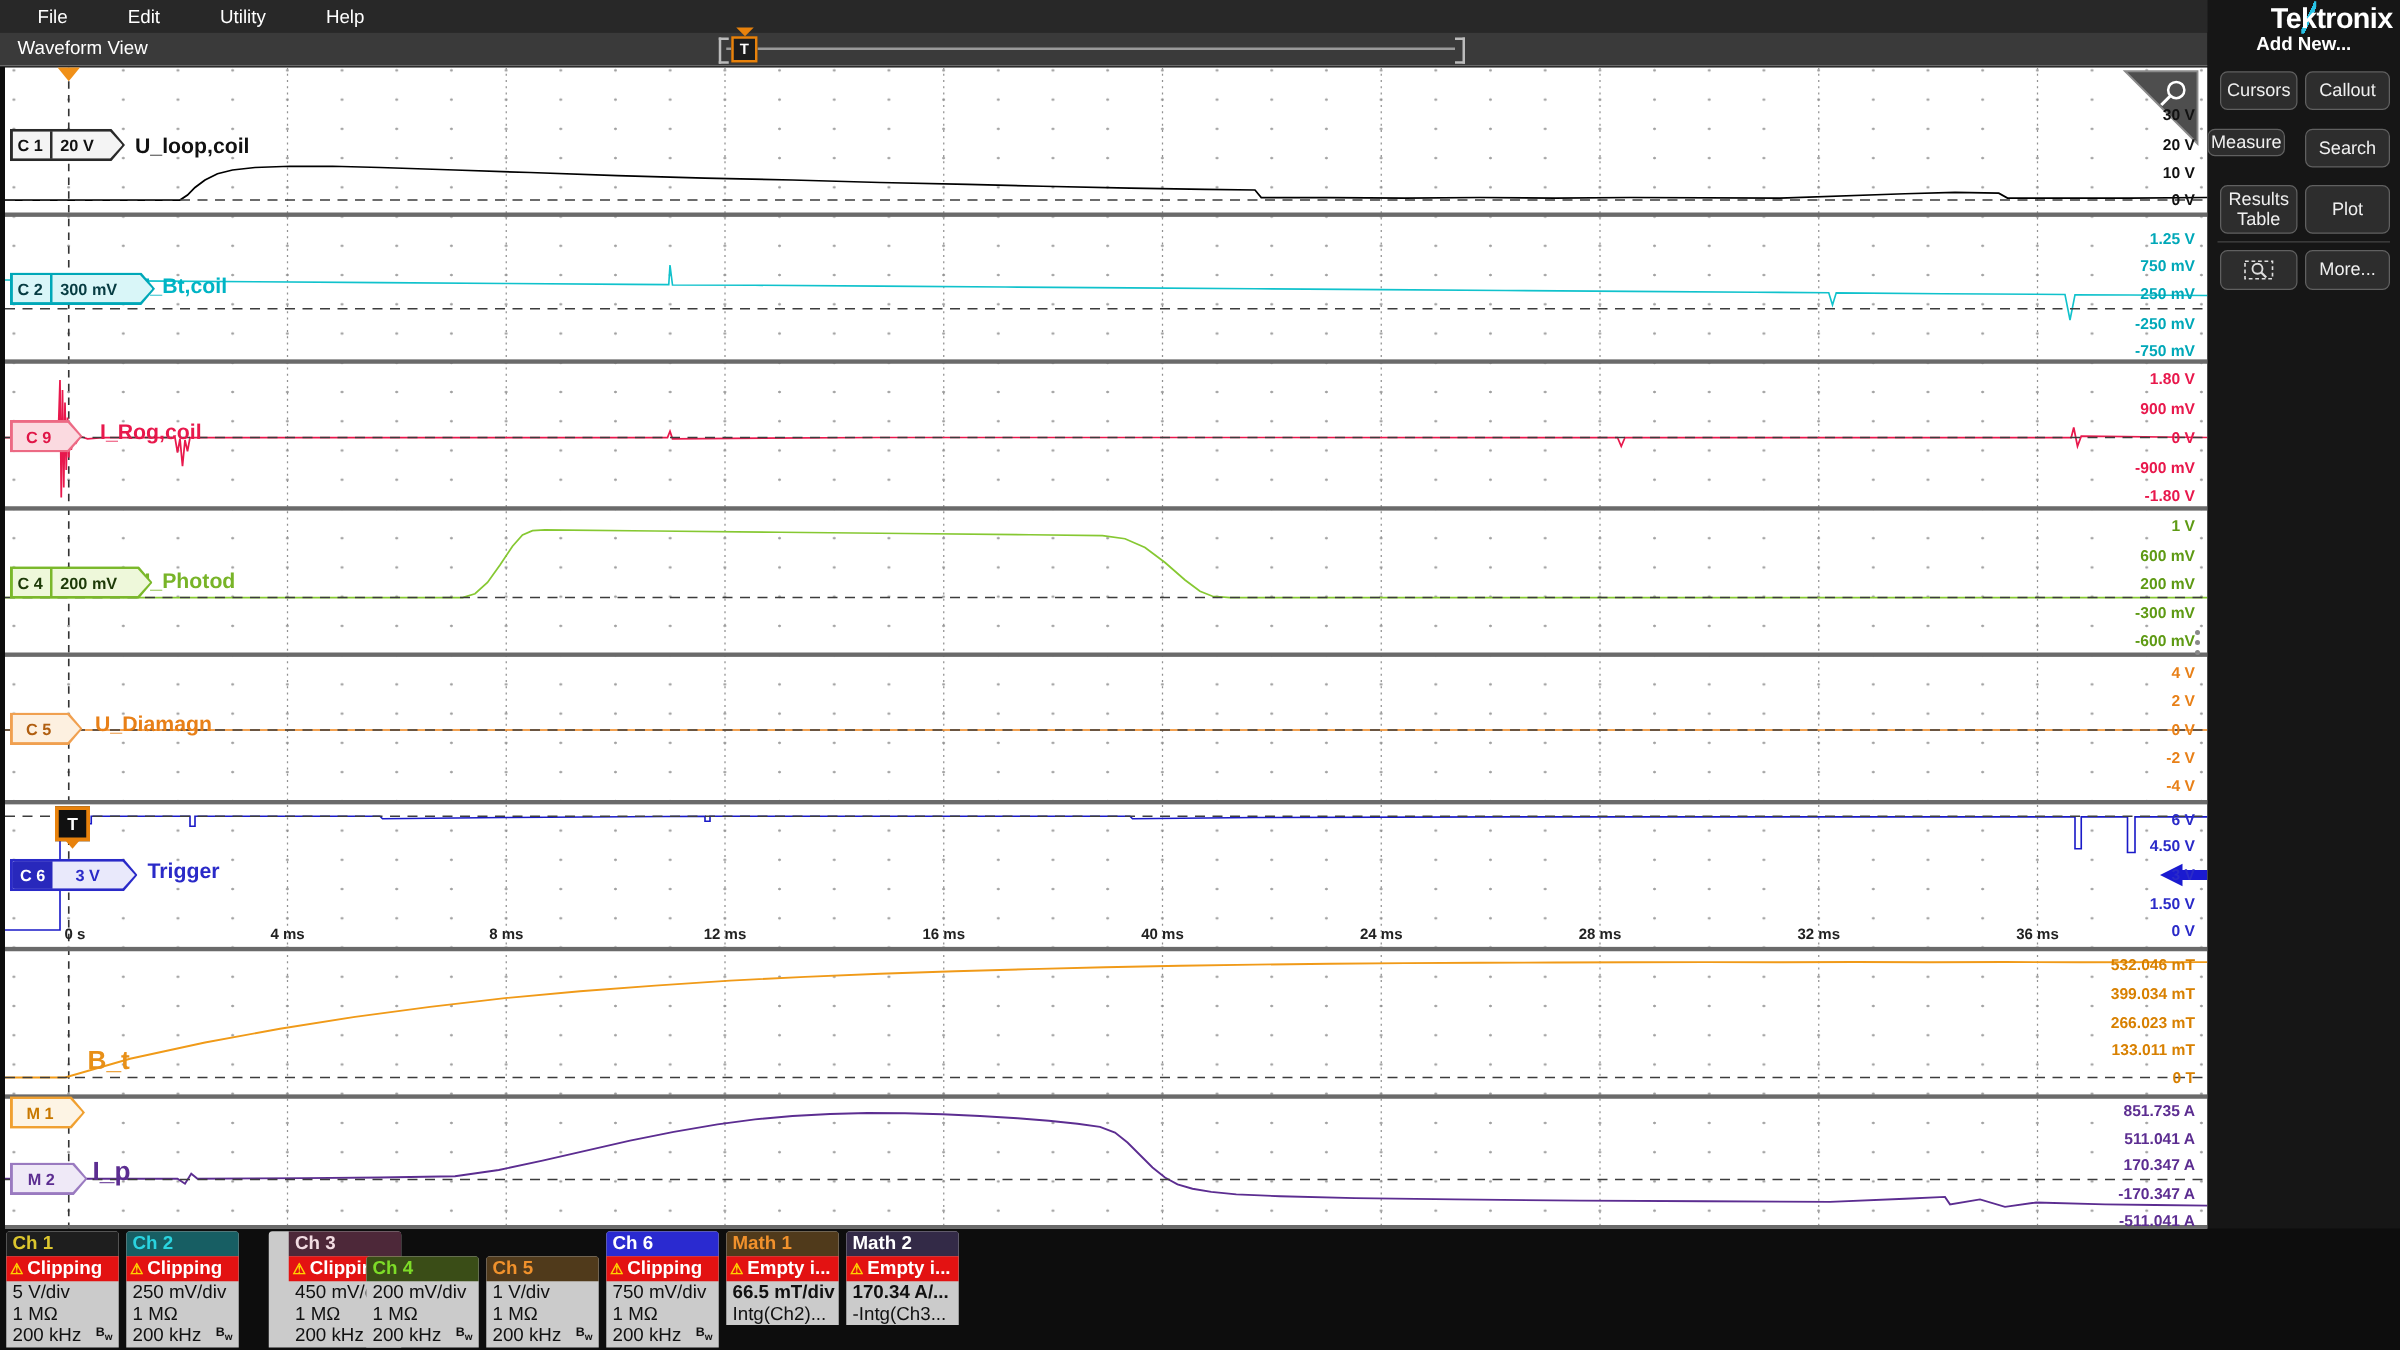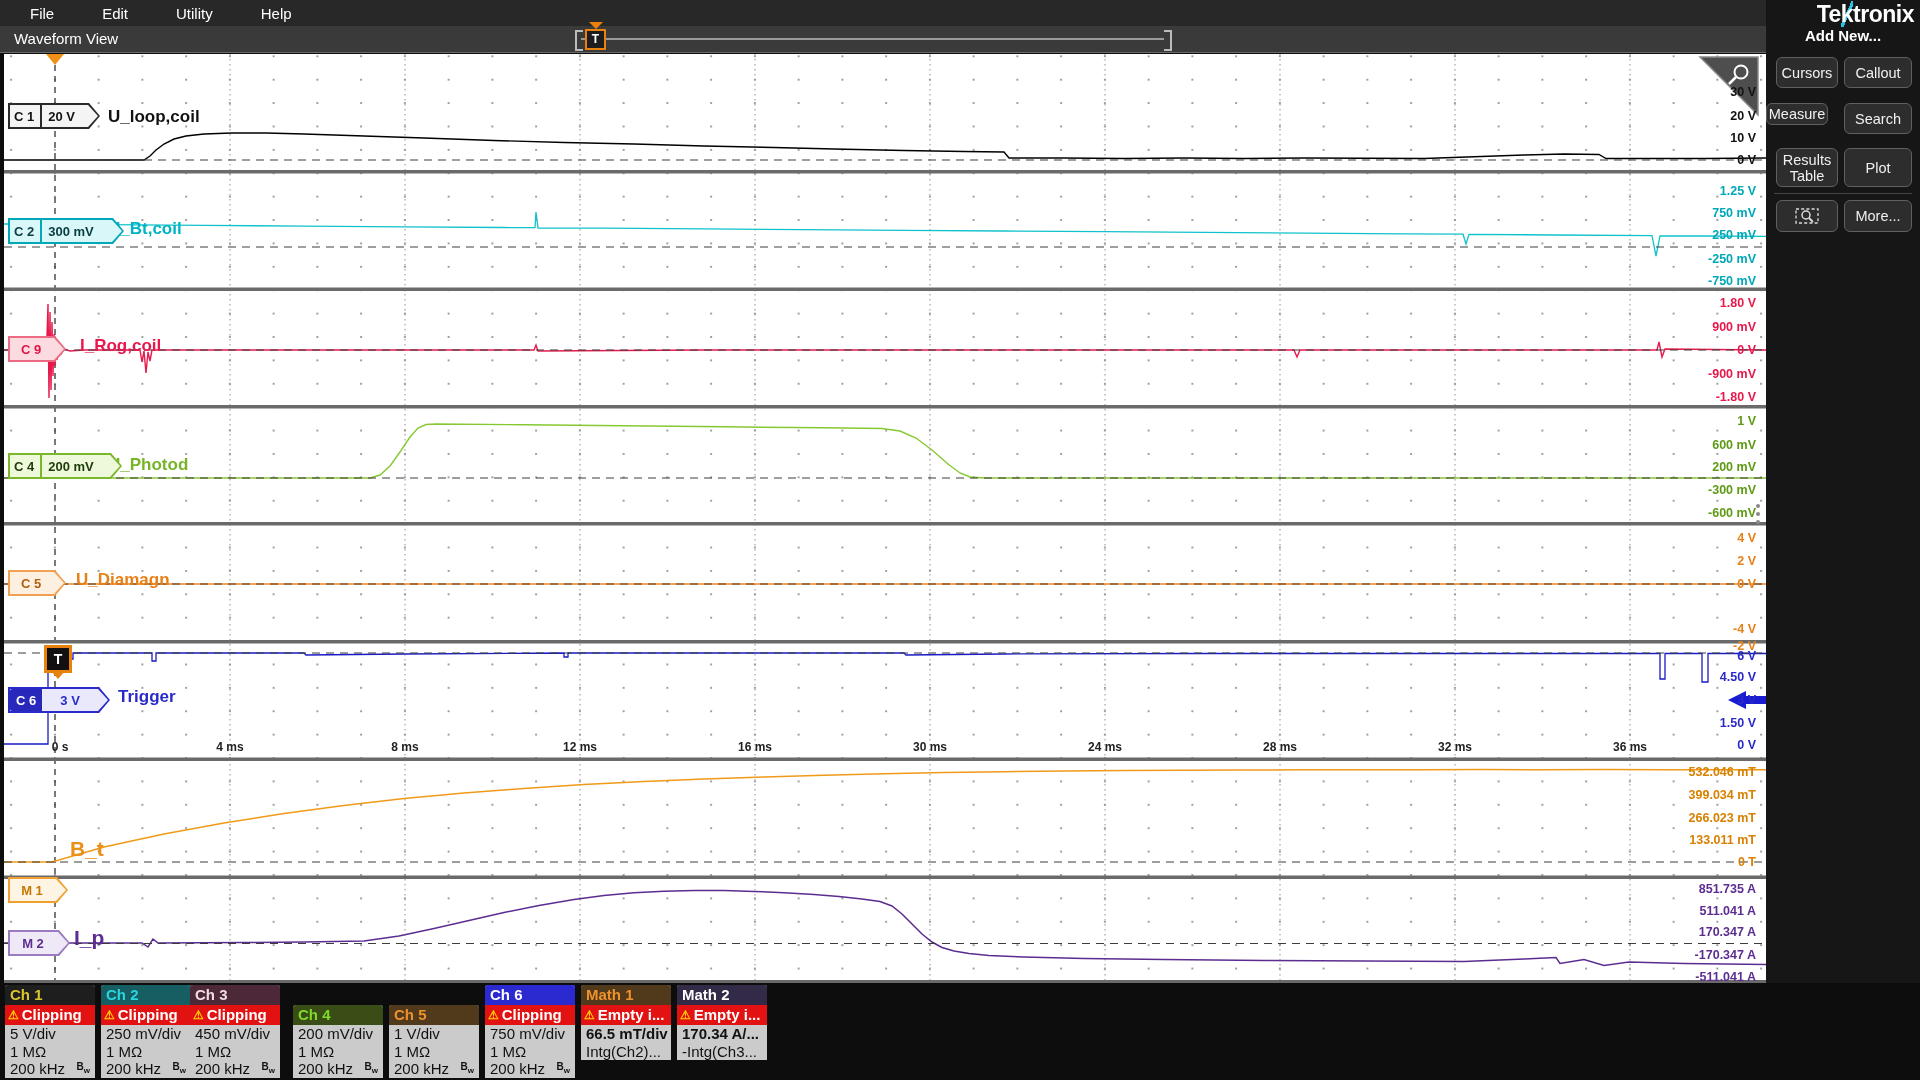--- a/index.html
+++ b/index.html
@@ -151,21 +151,21 @@
 
   <div class="ticklab" style="top:360px;color:#5e9a14;">1 V</div>
   <div class="ticklab" style="top:384px;color:#5e9a14;">600 mV</div>
   <div class="ticklab" style="top:406px;color:#5e9a14;">200 mV</div>
   <div class="ticklab" style="top:429px;color:#5e9a14;">-300 mV</div>
   <div class="ticklab" style="top:452px;color:#5e9a14;">-600 mV</div>
 
   <div class="ticklab" style="top:477px;color:#e88018;">4 V</div>
   <div class="ticklab" style="top:500px;color:#e88018;">2 V</div>
   <div class="ticklab" style="top:523px;color:#e88018;">0 V</div>
-  <div class="ticklab" style="top:545px;color:#e88018;margin-top:40px;">-2 V</div>
+  <div class="ticklab" style="top:545px;color:#e88018;">-2 V</div>
   <div class="ticklab" style="top:568px;color:#e88018;">-4 V</div>
 
   <div class="ticklab" style="top:595px;color:#2a2ac8;">6 V</div>
   <div class="ticklab" style="top:616px;color:#2a2ac8;">4.50 V</div>
   <div class="ticklab" style="top:639px;color:#2a2ac8;">3 V</div>
   <div class="ticklab" style="top:662px;color:#2a2ac8;">1.50 V</div>
   <div class="ticklab" style="top:684px;color:#2a2ac8;">0 V</div>
 
   <div class="ticklab" style="top:711px;color:#d88000;">532.046 mT</div>
   <div class="ticklab" style="top:734px;color:#d88000;">399.034 mT</div>
@@ -177,21 +177,21 @@
   <div class="ticklab" style="top:850px;color:#5c2d91;">511.041 A</div>
   <div class="ticklab" style="top:871px;color:#5c2d91;">170.347 A</div>
   <div class="ticklab" style="top:894px;color:#5c2d91;">-170.347 A</div>
   <div class="ticklab" style="top:916px;color:#5c2d91;">-511.041 A</div>
 
   <div class="tlab" style="left:56px;top:686px;">0 s</div>
   <div class="tlab" style="left:226px;top:686px;">4 ms</div>
   <div class="tlab" style="left:401px;top:686px;">8 ms</div>
   <div class="tlab" style="left:576px;top:686px;">12 ms</div>
   <div class="tlab" style="left:751px;top:686px;">16 ms</div>
-  <div class="tlab" style="left:926px;top:686px;">30 ms</div>
+  <div class="tlab" style="left:926px;top:686px;">40 ms</div>
   <div class="tlab" style="left:1101px;top:686px;">24 ms</div>
   <div class="tlab" style="left:1276px;top:686px;">28 ms</div>
   <div class="tlab" style="left:1451px;top:686px;">32 ms</div>
   <div class="tlab" style="left:1626px;top:686px;">36 ms</div>
 
   <div class="pill" style="left:4px;top:49px;width:92px;--bc:#2a2a2a;--bg:#f4f4f4;--fc:#111;">
     <div class="bk"></div>
       <div class="fg"></div>
     <div class="ct">
         <span class="sec">C 1</span>
@@ -315,21 +315,21 @@
     <div class="hd" style="background:#175e63;color:#2ad4e0;">Ch 2</div>
     <div class="alert">
         <span class="warn">⚠</span>
         <span>Clipping</span>
       </div>
     <div class="row">250 mV/div</div>
     <div class="row">1 MΩ</div>
     <div class="row"><span>200 kHz</span><span class="bw"><span>B</span><sub>w</sub></span></div>
   </div>
 
-  <div class="chbadge" style="left:190px;top:2px;">
+  <div class="chbadge" style="left:215px;top:2px;padding-left:16px;">
     <div class="hd" style="background:#4d2839;color:#f2dce2;">Ch 3</div>
     <div class="alert">
         <span class="warn">⚠</span>
         <span>Clipping</span>
       </div>
     <div class="row">450 mV/div</div>
     <div class="row">1 MΩ</div>
     <div class="row"><span>200 kHz</span><span class="bw"><span>B</span><sub>w</sub></span></div>
   </div>
 

